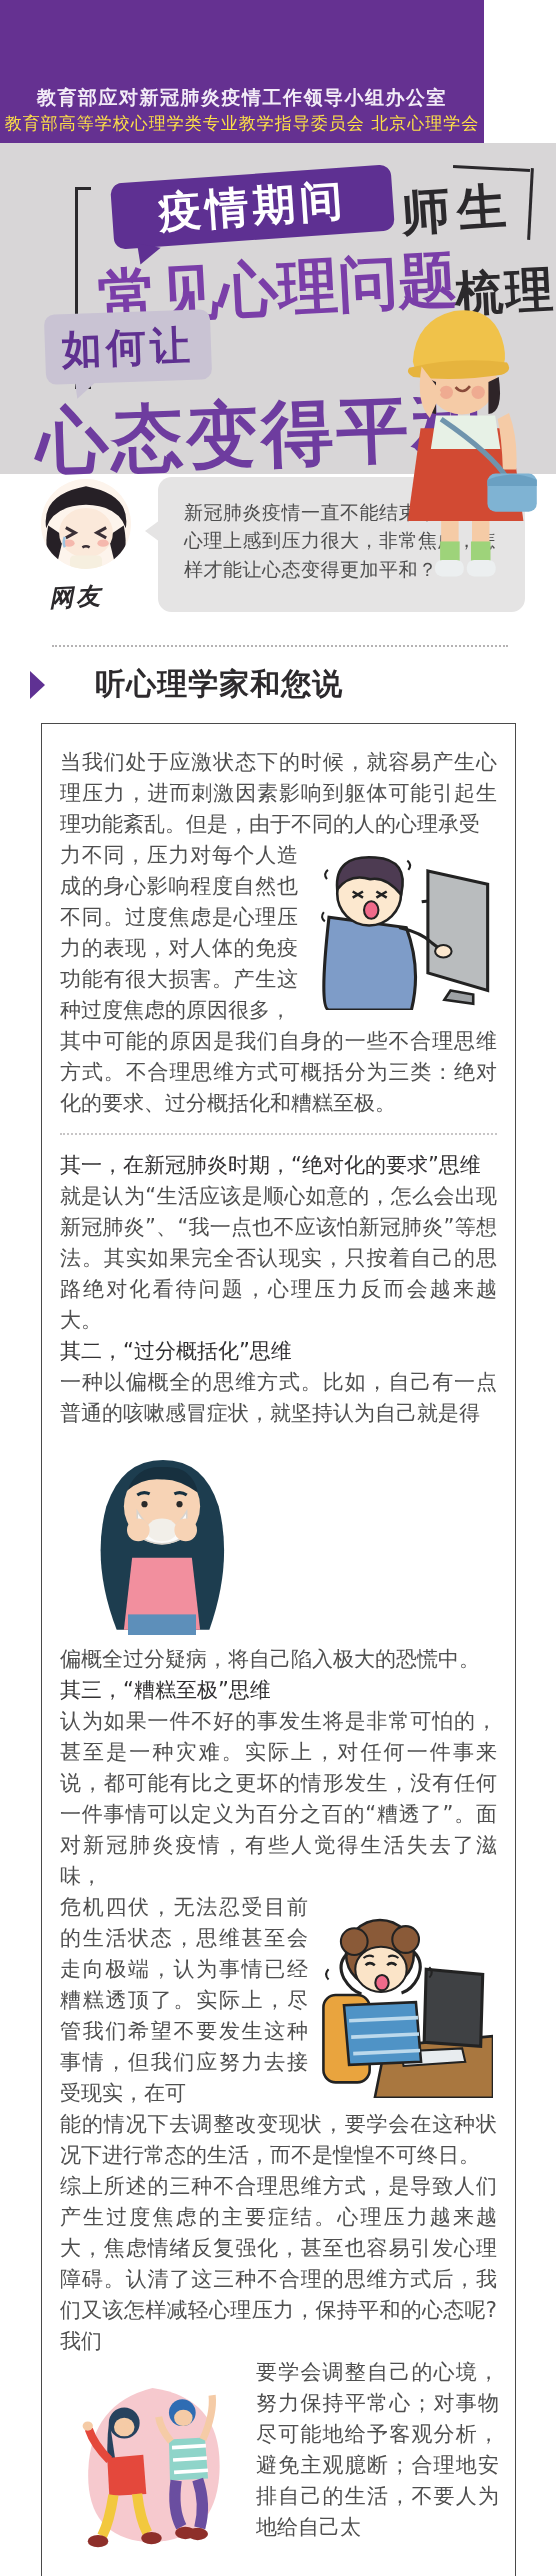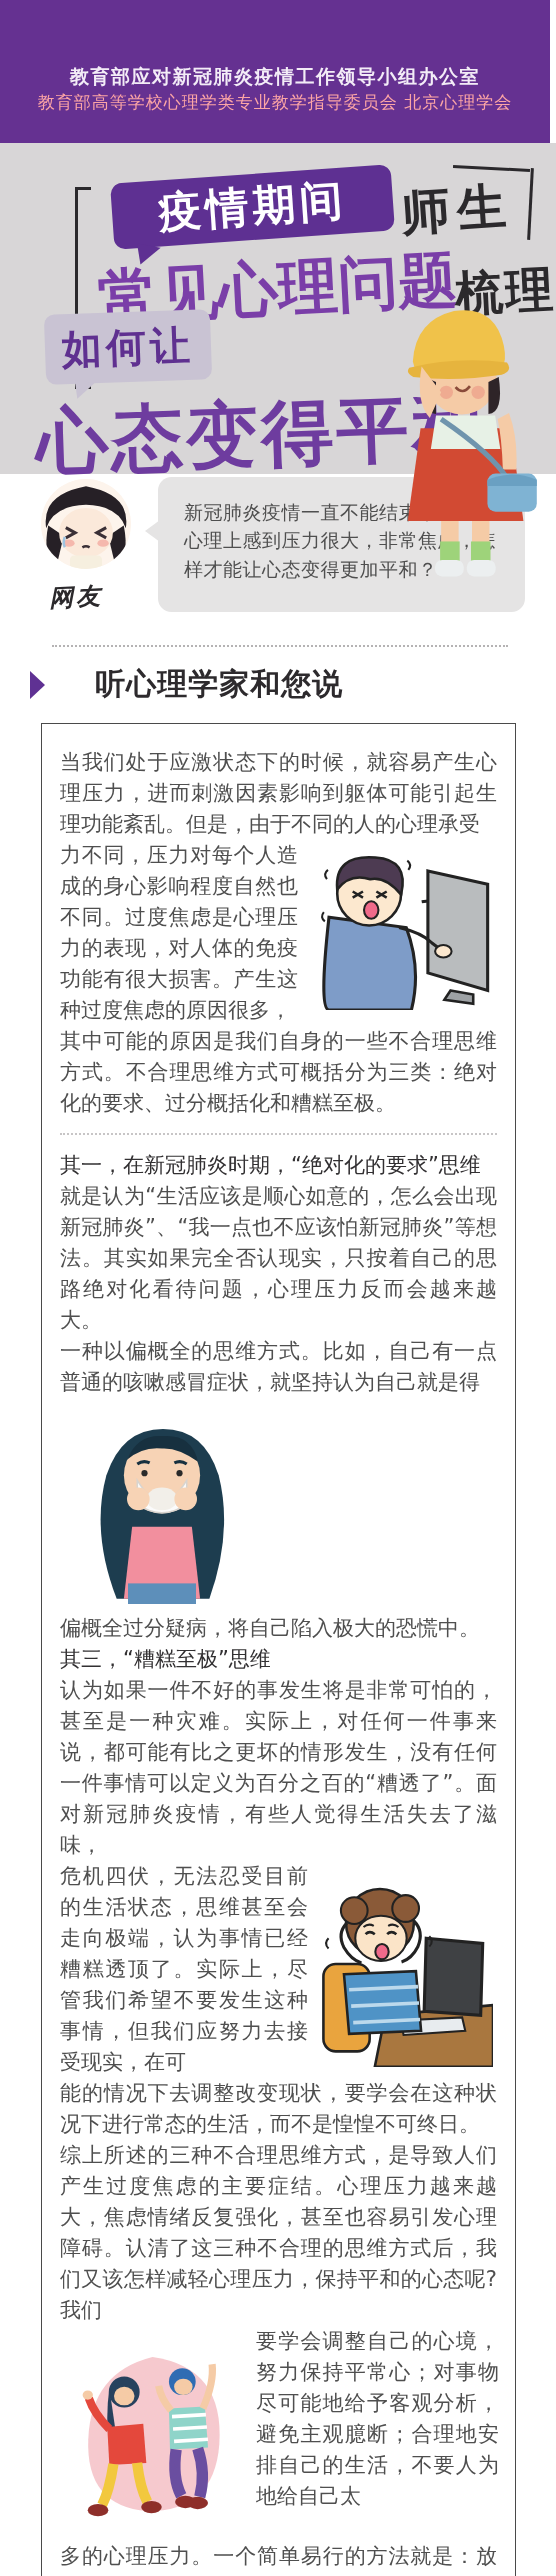--- a/index.html
+++ b/index.html
@@ -1,23 +1,23 @@
 <!DOCTYPE html>
 <html style="font-size:8.2px"><head>
 <meta charset="utf-8">
 <style>
   html,body{margin:0;padding:0;background:#ffffff;}
   .page{position:relative;width:556px;height:3038px;background:#ffffff;overflow:hidden;
         font-family:"DejaVu Sans","Liberation Sans",sans-serif;}
   
-  .top-bar{position:absolute;left:0;top:0;width:550px;height:143px;background:#653191;
+  .top-bar{position:absolute;left:0;top:0;width:484px;height:143px;background:#653191;
            display:flex;flex-direction:column;justify-content:flex-end;align-items:center;
-           padding-bottom:28px;box-sizing:border-box;}
+           padding-bottom:7px;box-sizing:border-box;}
   .org1{color:#f3ecf7;font-size:19px;font-weight:bold;letter-spacing:1.5px;line-height:1.4;}
-  .org2{color:#fca5a5;font-size:17px;letter-spacing:1px;line-height:1.5;}
+  .org2{color:#fde047;font-size:17px;letter-spacing:1px;line-height:1.5;}
   
   .title-section{position:absolute;left:0;top:143px;width:556px;height:331px;background:#d8d6d7;}
   .bubble1{position:absolute;left:112px;top:31px;width:281px;height:66px;background:#5e3092;
            border-radius:11.3px;transform:rotate(-4deg);display:flex;align-items:center;justify-content:center;}
   .bubble1:after{content:"";position:absolute;left:19.6px;bottom:-17.5px;width:0;height:0;
            border-left:7.2px solid transparent;border-right:17.5px solid transparent;border-top:20.6px solid #5e3092;
            transform:rotate(14deg);}
   .bubble1 span{color:#ffffff;font-size:43px;font-weight:bold;letter-spacing:4.1px;}
   .shisheng{position:absolute;left:401px;top:34px;color:#2b292c;font-size:49px;font-weight:bold;
            letter-spacing:7.2px;transform:rotate(-4deg);}
@@ -175,20 +175,21 @@
         </svg>
       </div>
     </div>
     <p>其中可能的原因是我们自身的一些不合理思维方式。不合理思维方式可概括分为三类：绝对化的要求、过分概括化和糟糕至极。</p>
 
     <hr class="box-divider">
 
     <p class="h-line h1m">其一，在新冠肺炎时期，“绝对化的要求”思维</p>
     <p>就是认为“生活应该是顺心如意的，怎么会出现新冠肺炎”、“我一点也不应该怕新冠肺炎”等想法。其实如果完全否认现实，只按着自己的思路绝对化看待问题，心理压力反而会越来越大。</p>
 
+    <p class="h-line h2m">其二，“过分概括化”思维</p>
     <p>一种以偏概全的思维方式。比如，自己有一点普通的咳嗽感冒症状，就坚持认为自己就是得</p>
     <div class="wrap-row">
       <div class="illu" style="width:214px;">
         <svg width="204" height="206" viewBox="0 0 396 400">
           <path d="M110 390 Q60 260 90 150 Q120 60 200 60 Q280 60 308 150 Q336 260 290 390 Z" fill="#1d3d4f"></path>
           <circle cx="198" cy="150" r="74" fill="#f7d3b5"></circle>
           <path d="M130 120 Q150 70 200 74 Q256 70 268 124 Q230 96 198 98 Q160 94 130 120 Z" fill="#17303f"></path>
           <path d="M150 128 Q162 120 174 126 M222 126 Q234 120 246 128" stroke="#17303f" stroke-width="6" fill="none"></path>
           <circle cx="164" cy="146" r="6" fill="#2a2a2a"></circle>
           <circle cx="232" cy="146" r="6" fill="#2a2a2a"></circle>

